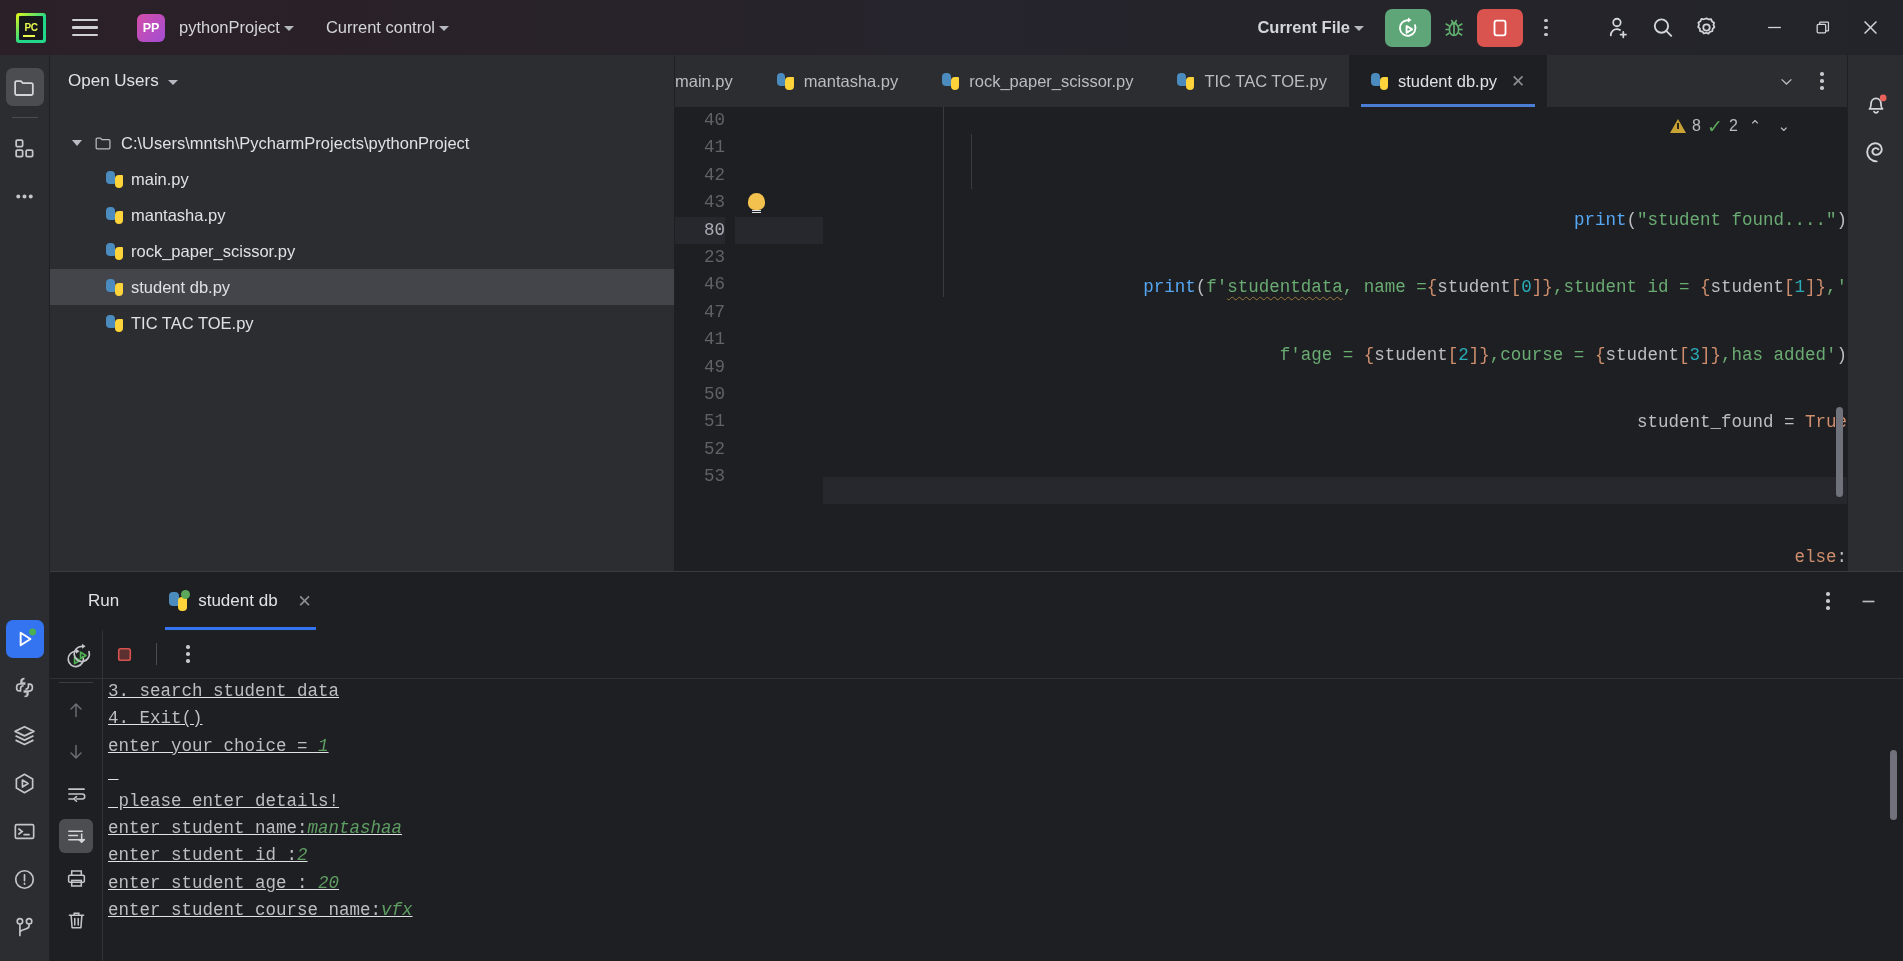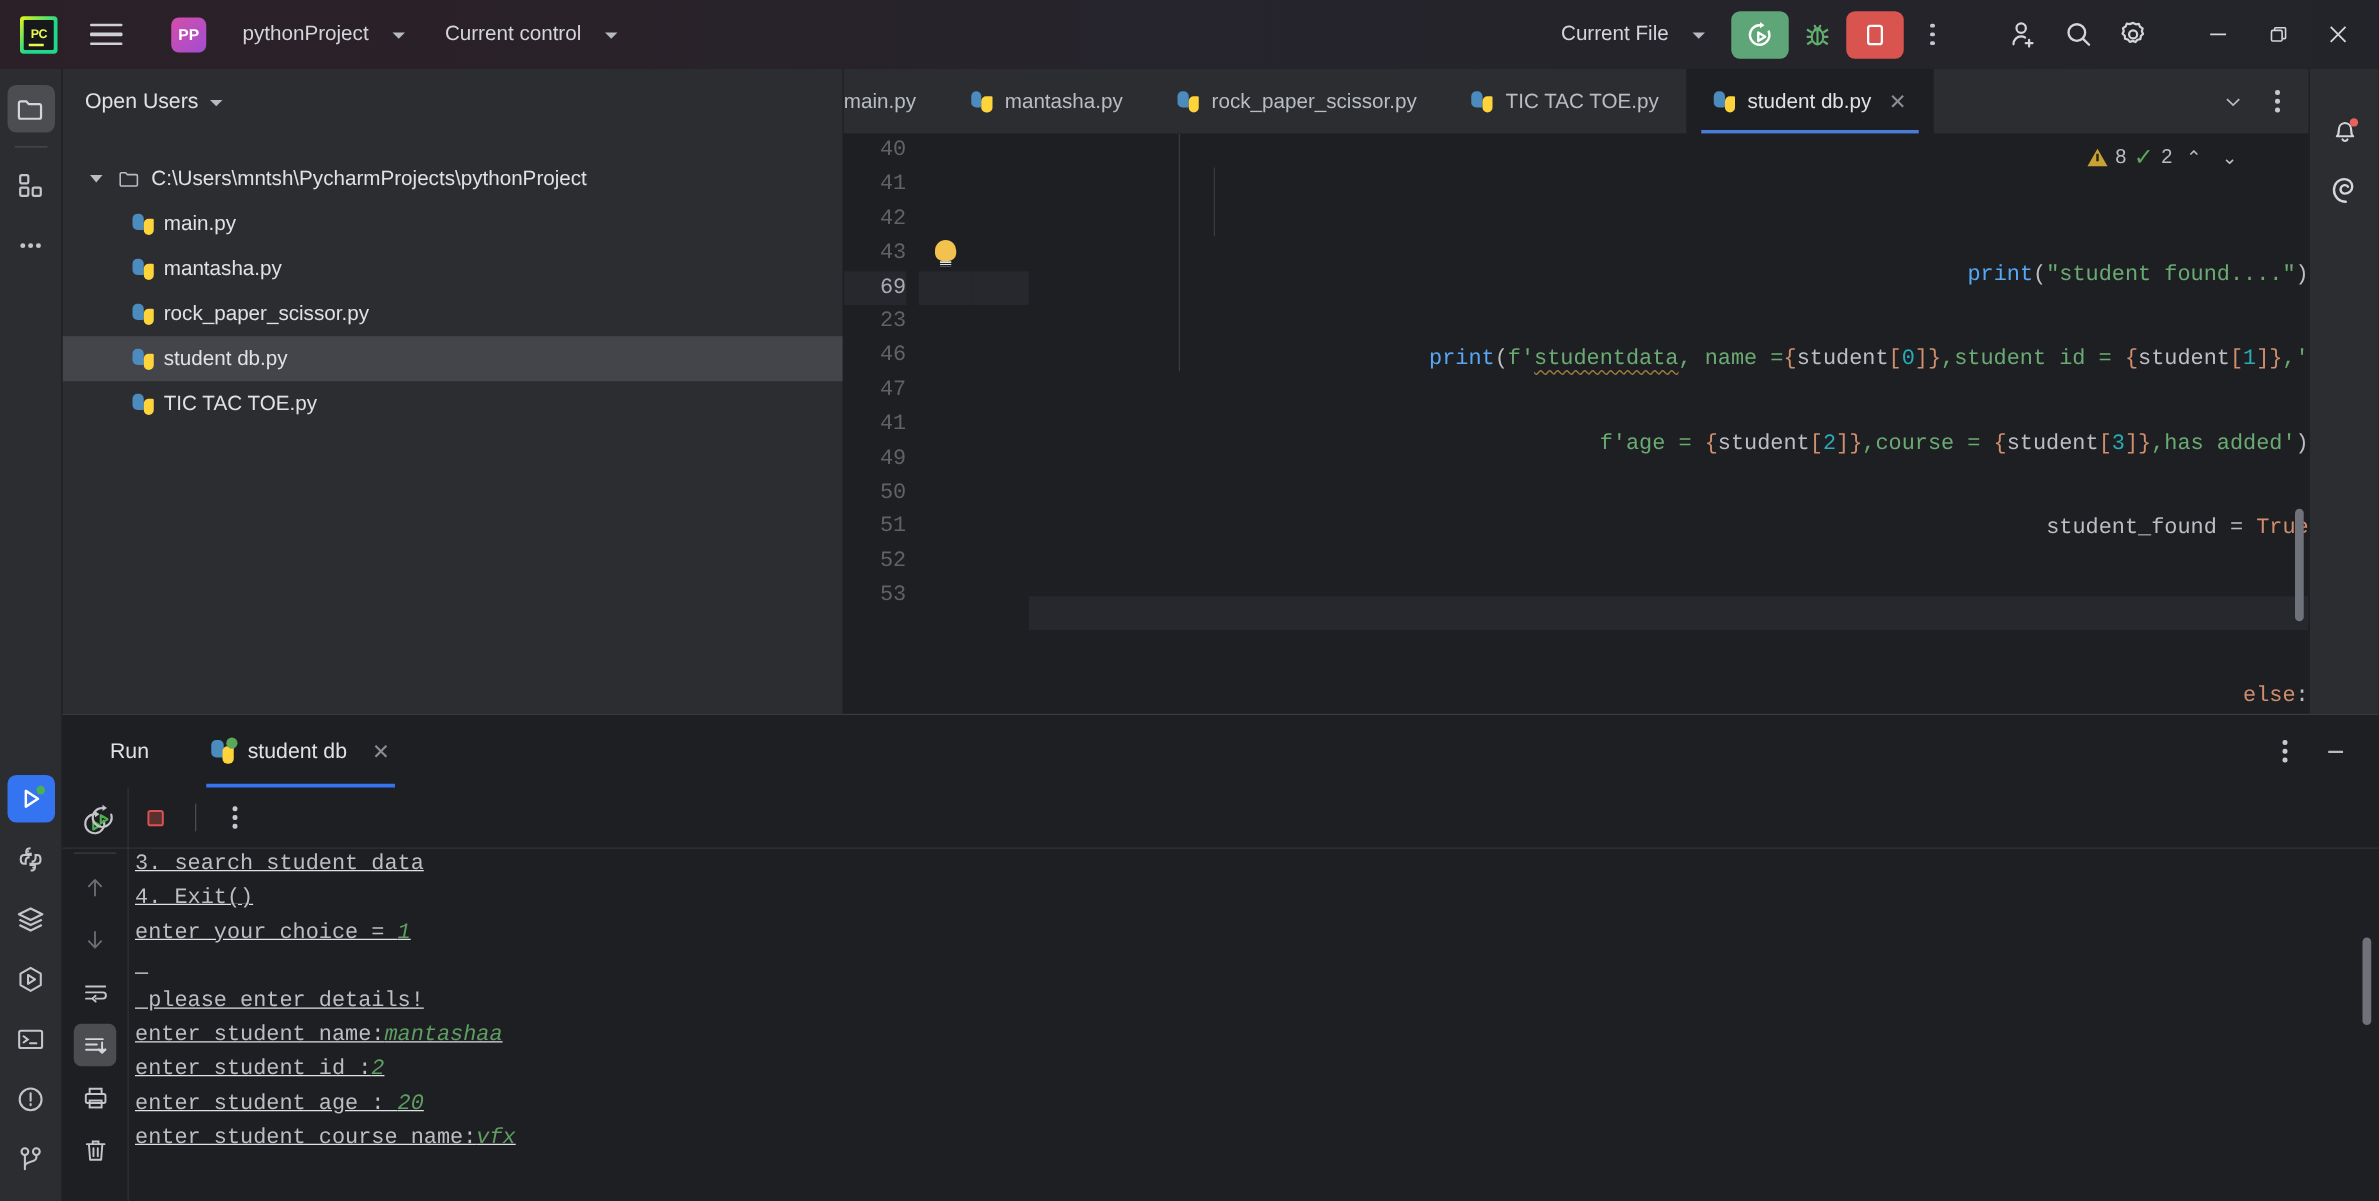--- a/index.html
+++ b/index.html
@@ -38,26 +38,26 @@
   }
   .hamburger { width:34px; height:34px; margin-left:12px; margin-right:22px;
     display:flex; flex-direction:column; justify-content:center; gap:5px; cursor:pointer;}
   .hamburger i { display:block; height:2.5px; background:#ced0d6; border-radius:1px; width:26px;}
   .proj-badge{
     width:28px;height:28px;border-radius:6px;
     background:linear-gradient(135deg,#d44ea8 0%,#a24dd4 100%);
     color:#fff;font-size:12.5px;font-weight:bold;display:flex;align-items:center;justify-content:center;
     margin-right:10px;
   }
-  .tb-item { display:flex; align-items:center; gap:19px; font-size:16.5px; color:#d3d5db;
+  .tb-item { display:flex; align-items:center; gap:4px; font-size:16.5px; color:#d3d5db;
     padding:6px 9px; border-radius:5px; cursor:pointer; white-space:nowrap;justify-content:flex-end;}
   .chev { width:0;height:0;border-left:5px solid transparent;border-right:5px solid transparent;
     border-top:5.5px solid #b6b9c0; margin-top:2px;}
   .tb-spacer{flex:1;}
-  .tb-right{display:flex;align-items:center;gap:2px;}
+  .tb-right{display:flex;align-items:center;gap:2px;font-weight:bold;}
   .sqbtn{width:42px;height:38px;display:flex;align-items:center;justify-content:center;
     border-radius:6px;cursor:pointer;}
   .runbtn{width:46px;height:38px;border-radius:7px;background:#5ea677;display:flex;
     align-items:center;justify-content:center;margin-left:10px;cursor:pointer;}
   .stopbtn{width:46px;height:38px;border-radius:7px;background:#d9534f;display:flex;
     align-items:center;justify-content:center;cursor:pointer;}
   .winbtn{width:46px;height:46px;display:flex;align-items:center;justify-content:center;cursor:pointer;}
   .dots3{display:flex;flex-direction:column;gap:3.5px;align-items:center;}
   .dots3 i{width:3.5px;height:3.5px;border-radius:50%;background:#c5c8ce;display:block;}
 
@@ -463,21 +463,21 @@
           <span class="arrdn">⌄</span>
         </div>
 
         <div class="codearea">
 
           <div class="gutter">
             <div class="ln">40</div>
             <div class="ln">41</div>
             <div class="ln">42</div>
             <div class="ln">43</div>
-            <div class="ln cur">69</div>
+            <div class="ln cur">80</div>
             <div class="ln">23</div>
             <div class="ln">46</div>
             <div class="ln">47</div>
             <div class="ln">41</div>
             <div class="ln">49</div>
             <div class="ln">50</div>
             <div class="ln">51</div>
             <div class="ln">52</div>
             <div class="ln">53</div>
           </div>

